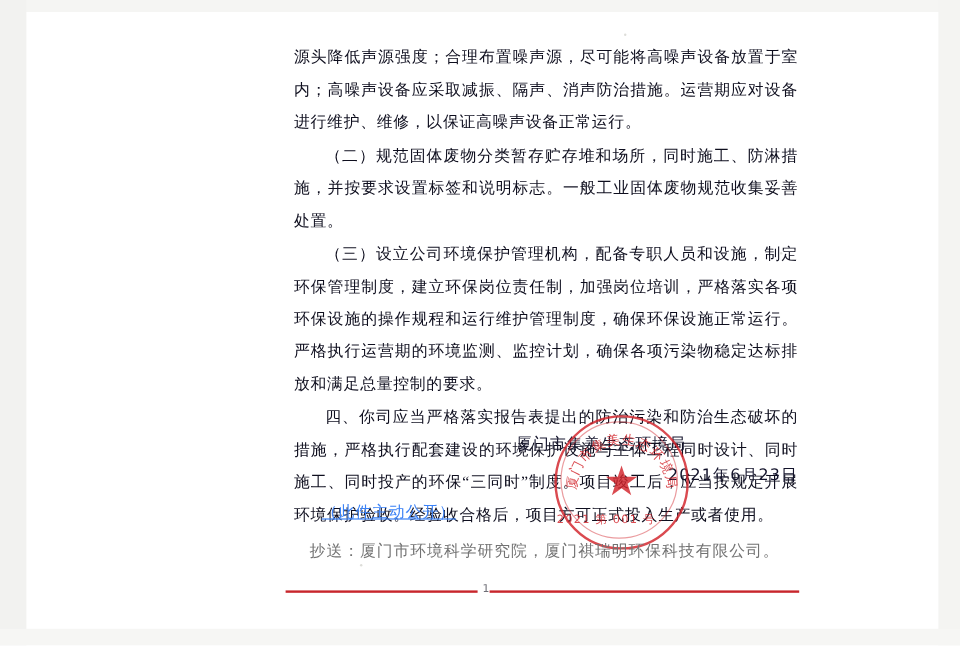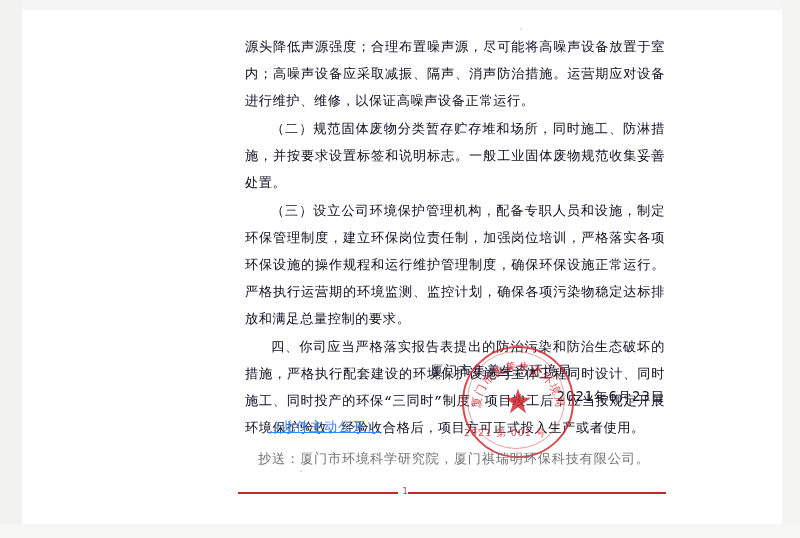--- a/index.html
+++ b/index.html
@@ -51,21 +51,21 @@
     width: 420px;
   }
   .para {
     color: #0e0e1e;
     font-size: 13.2px;
     line-height: 27px;
     letter-spacing: 0.6px;
     text-align: justify;
     text-justify: inter-character;
     margin: 0 0 1px 0;
-    font-family: Liberation Mono, monospace;
+    font-family: Liberation Serif, serif;
   }
   .para.indent {
     text-indent: 26px;
   }
   
   .sign-block {
     position: absolute;
     left: 430px;
     top: 358px;
     width: 235px;

